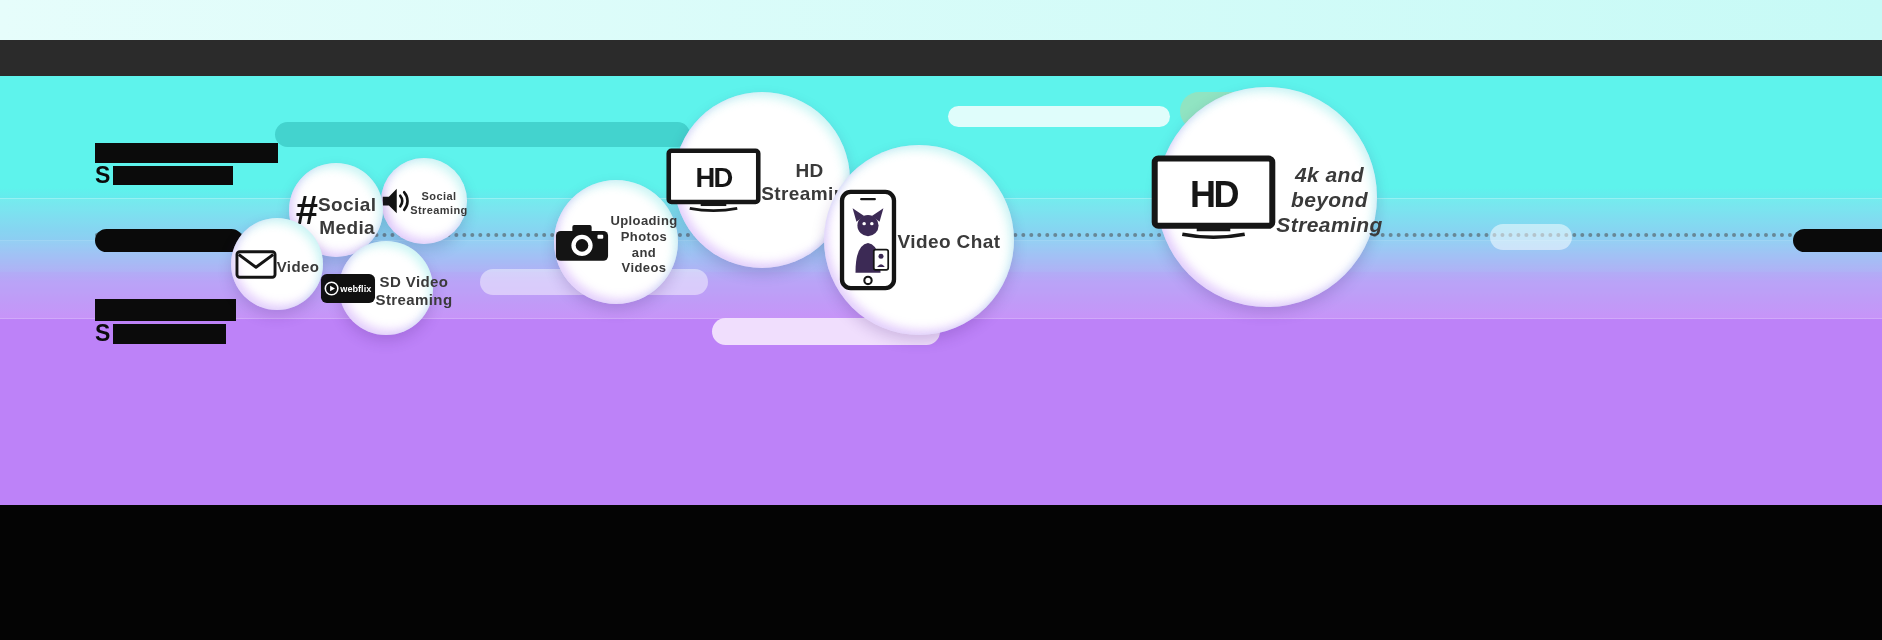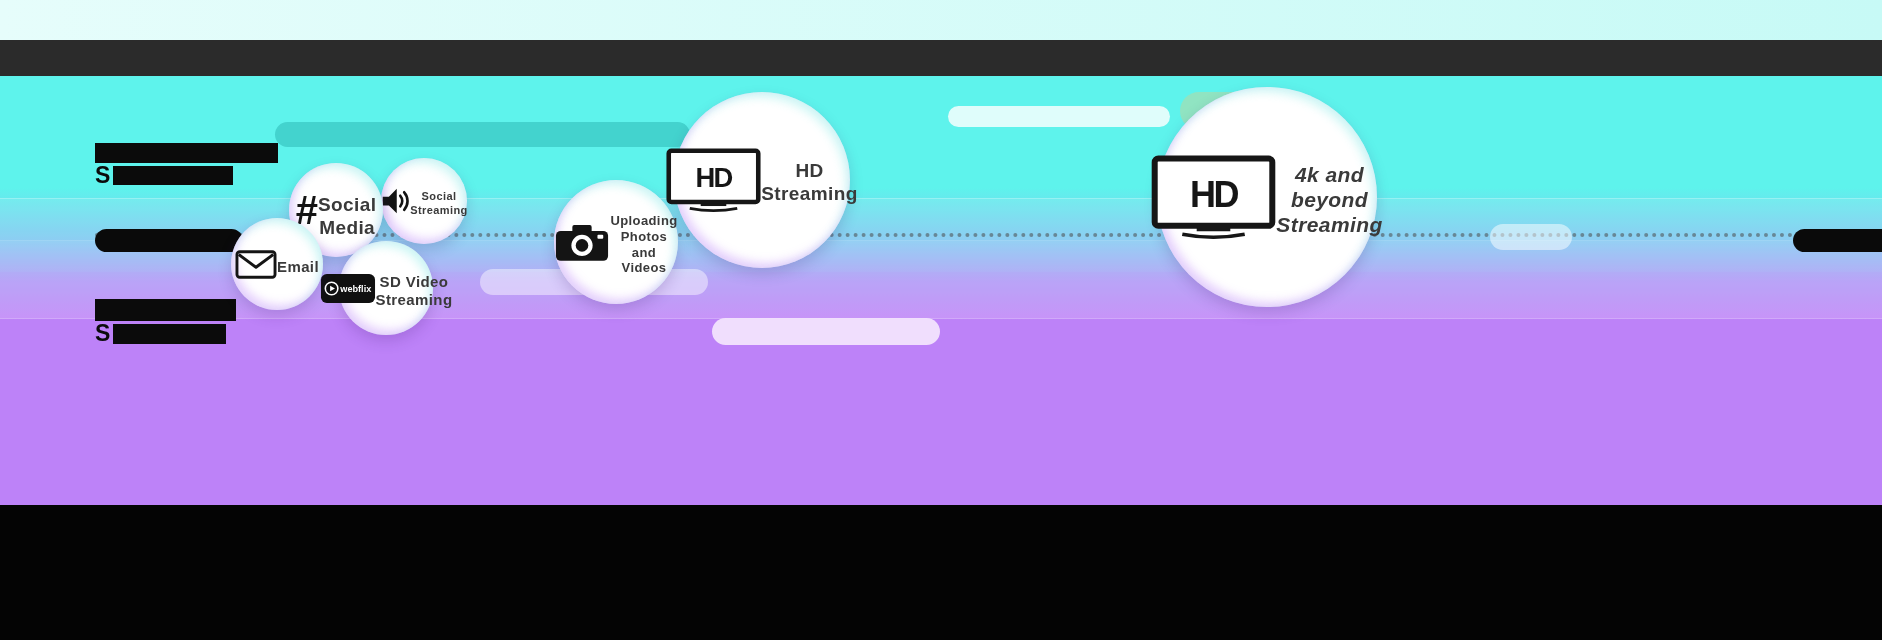--- a/index.html
+++ b/index.html
@@ -134,21 +134,21 @@
 Streaming</div>
   </div>
 
   <div class="bubble b-email">
     <span class="icon">
       <svg width="42" height="29" viewBox="0 0 46 32">
         <rect x="2" y="2" width="42" height="28" rx="3" fill="none" stroke="#141414" stroke-width="3.2"></rect>
         <path d="M4 5 L23 19 L42 5" fill="none" stroke="#141414" stroke-width="3.2" stroke-linejoin="round"></path>
       </svg>
     </span>
-    <div class="bubble-label">Email</div>
+    <div class="bubble-label">Video</div>
   </div>
 
   <div class="bubble b-upload">
     <span class="icon">
       <svg width="56" height="41" viewBox="0 0 58 42">
         <rect x="19" y="3" width="20" height="10" rx="2" fill="#141414"></rect>
         <rect x="2" y="9" width="54" height="31" rx="5" fill="#141414"></rect>
         <circle cx="29" cy="24" r="11" fill="#fff"></circle>
         <circle cx="29" cy="24" r="6.5" fill="#141414"></circle>
         <rect x="45" y="13" width="6" height="4" rx="1" fill="#fff"></rect>
@@ -164,20 +164,41 @@
         <rect x="3" y="3" width="98" height="56" rx="3" fill="#fff" stroke="#161616" stroke-width="5"></rect>
         <text x="52" y="43" text-anchor="middle" font-size="30" font-weight="800" letter-spacing="-2" fill="#161616" font-family="Liberation Sans, sans-serif">HD</text>
         <line x1="38" y1="62" x2="66" y2="62" stroke="#161616" stroke-width="3"></line>
         <path d="M26 66 Q52 71 78 66" stroke="#161616" stroke-width="3" fill="none"></path>
       </svg>
     </span>
     <div class="bubble-label">HD
 Streaming</div>
   </div>
 
+  <div class="bubble b-video">
+    <span class="icon">
+      <svg width="60" height="102" viewBox="0 0 62 106">
+        <rect x="4" y="3" width="54" height="100" rx="9" fill="#fff" stroke="#141414" stroke-width="4.5"></rect>
+        <line x1="24" y1="10.5" x2="38" y2="10.5" stroke="#141414" stroke-width="2.5" stroke-linecap="round"></line>
+        <circle cx="31" cy="95" r="3.8" fill="none" stroke="#141414" stroke-width="2.2"></circle>
+        <g fill="#3c2a55">
+          <path d="M19 34 L15 20 L27 28 Z"></path>
+          <path d="M43 34 L47 20 L35 28 Z"></path>
+          <circle cx="31" cy="38" r="11"></circle>
+          <path d="M18 87 Q18 58 31 56 Q44 58 44 87 Z"></path>
+        </g>
+        <circle cx="27" cy="36" r="1.8" fill="#fff"></circle>
+        <circle cx="35" cy="36" r="1.8" fill="#fff"></circle>
+        <rect x="37" y="63" width="15" height="21" rx="2" fill="#fff" stroke="#141414" stroke-width="1.8"></rect>
+        <circle cx="44.5" cy="70" r="2.6" fill="#3c2a55"></circle>
+        <path d="M40.5 81 q4 -5.5 8 0 z" fill="#3c2a55"></path>
+      </svg>
+    </span>
+    <div class="bubble-label">Video Chat</div>
+  </div>
 
   <div class="bubble b-4k">
     <span class="icon">
       <svg width="125" height="84" viewBox="0 0 104 70">
         <rect x="3" y="3" width="98" height="56" rx="3" fill="#fff" stroke="#161616" stroke-width="5"></rect>
         <text x="52" y="43" text-anchor="middle" font-size="30" font-weight="800" letter-spacing="-2" fill="#161616" font-family="Liberation Sans, sans-serif">HD</text>
         <line x1="38" y1="62" x2="66" y2="62" stroke="#161616" stroke-width="3"></line>
         <path d="M26 66 Q52 71 78 66" stroke="#161616" stroke-width="3" fill="none"></path>
       </svg>
     </span>

